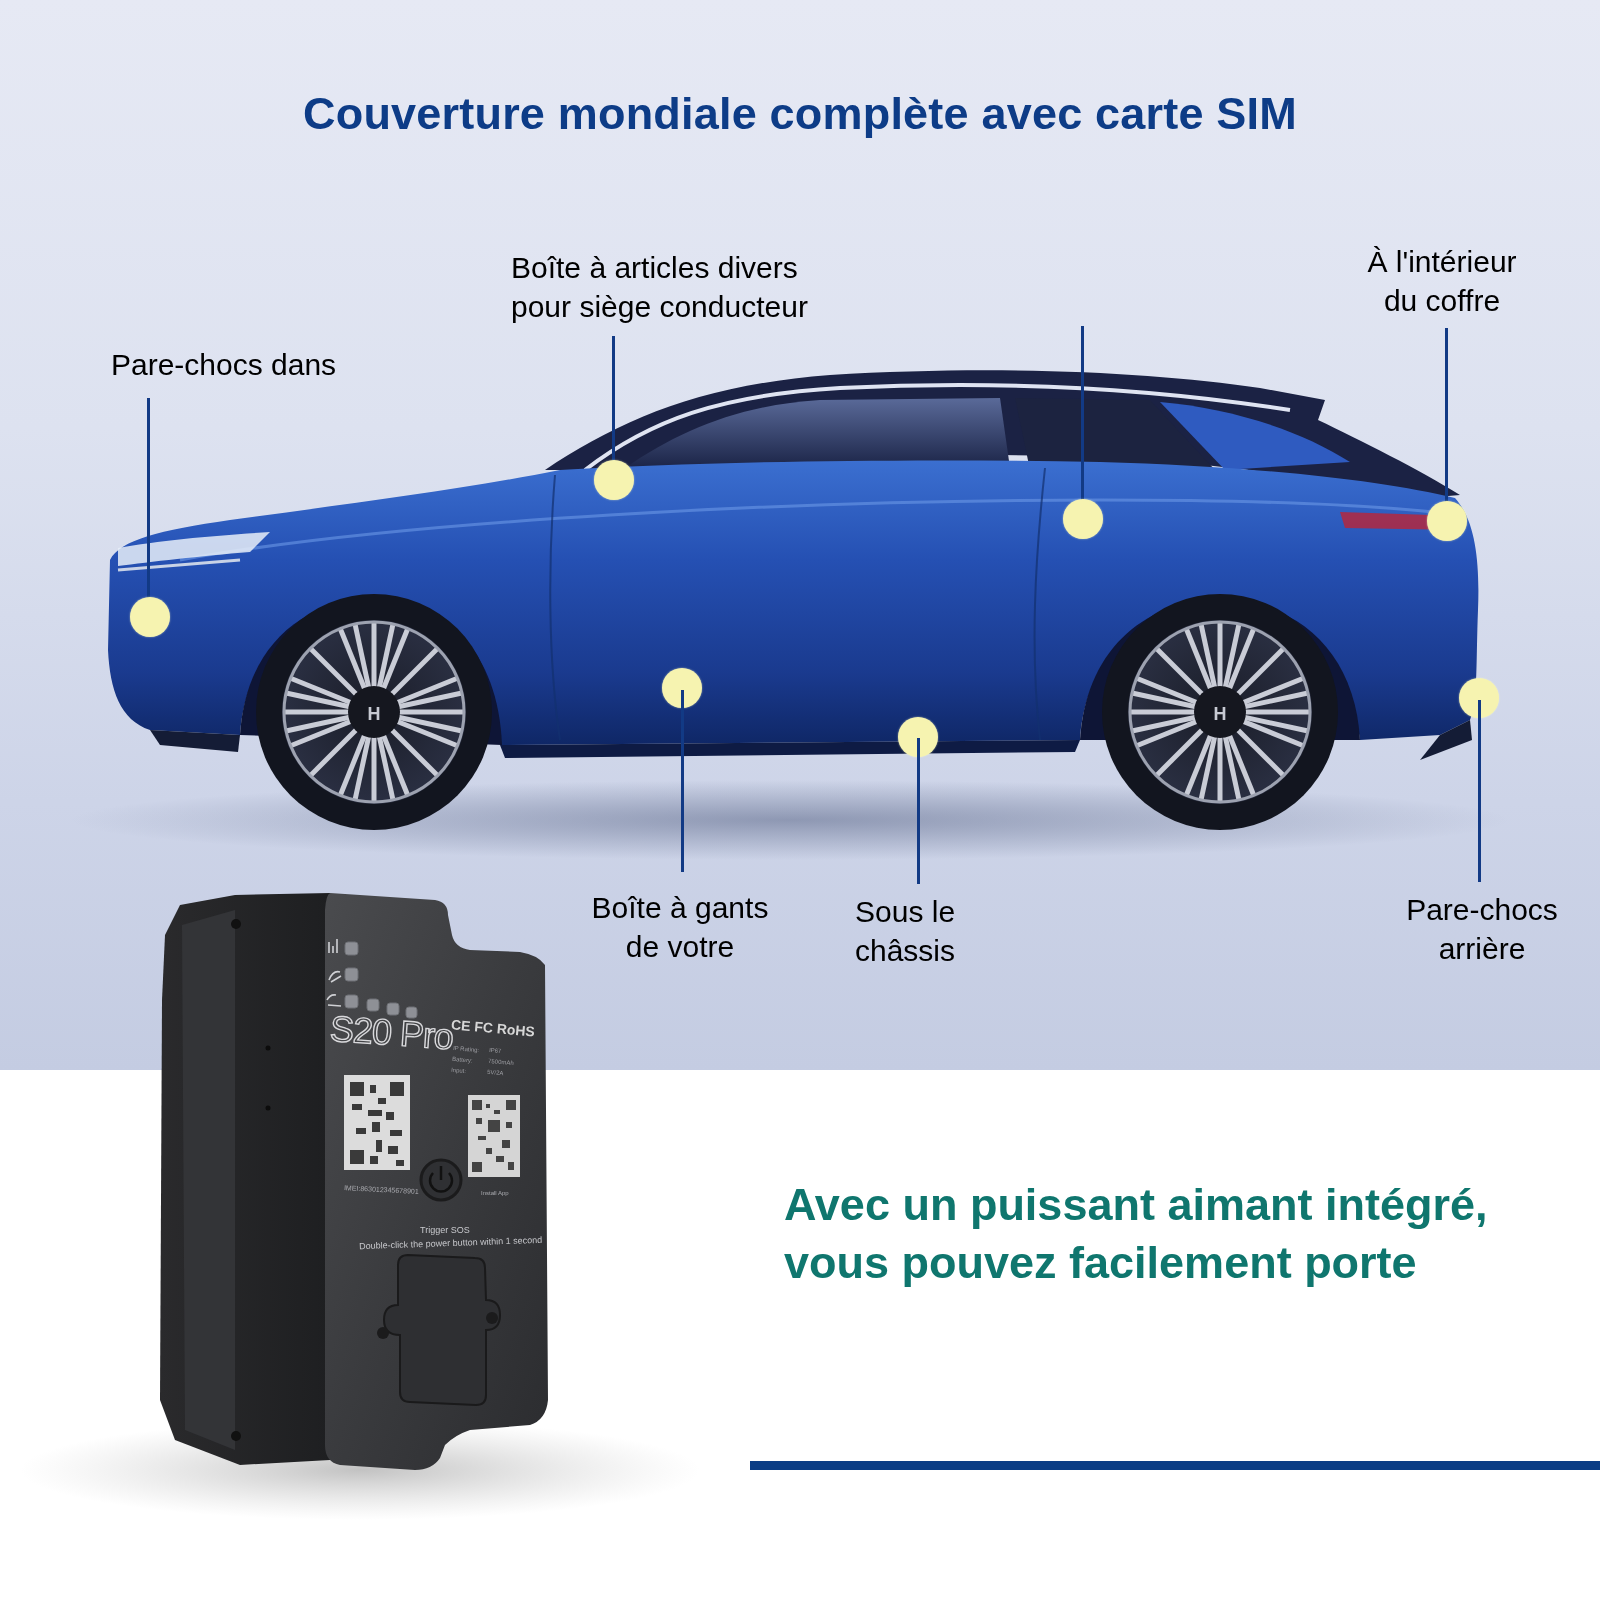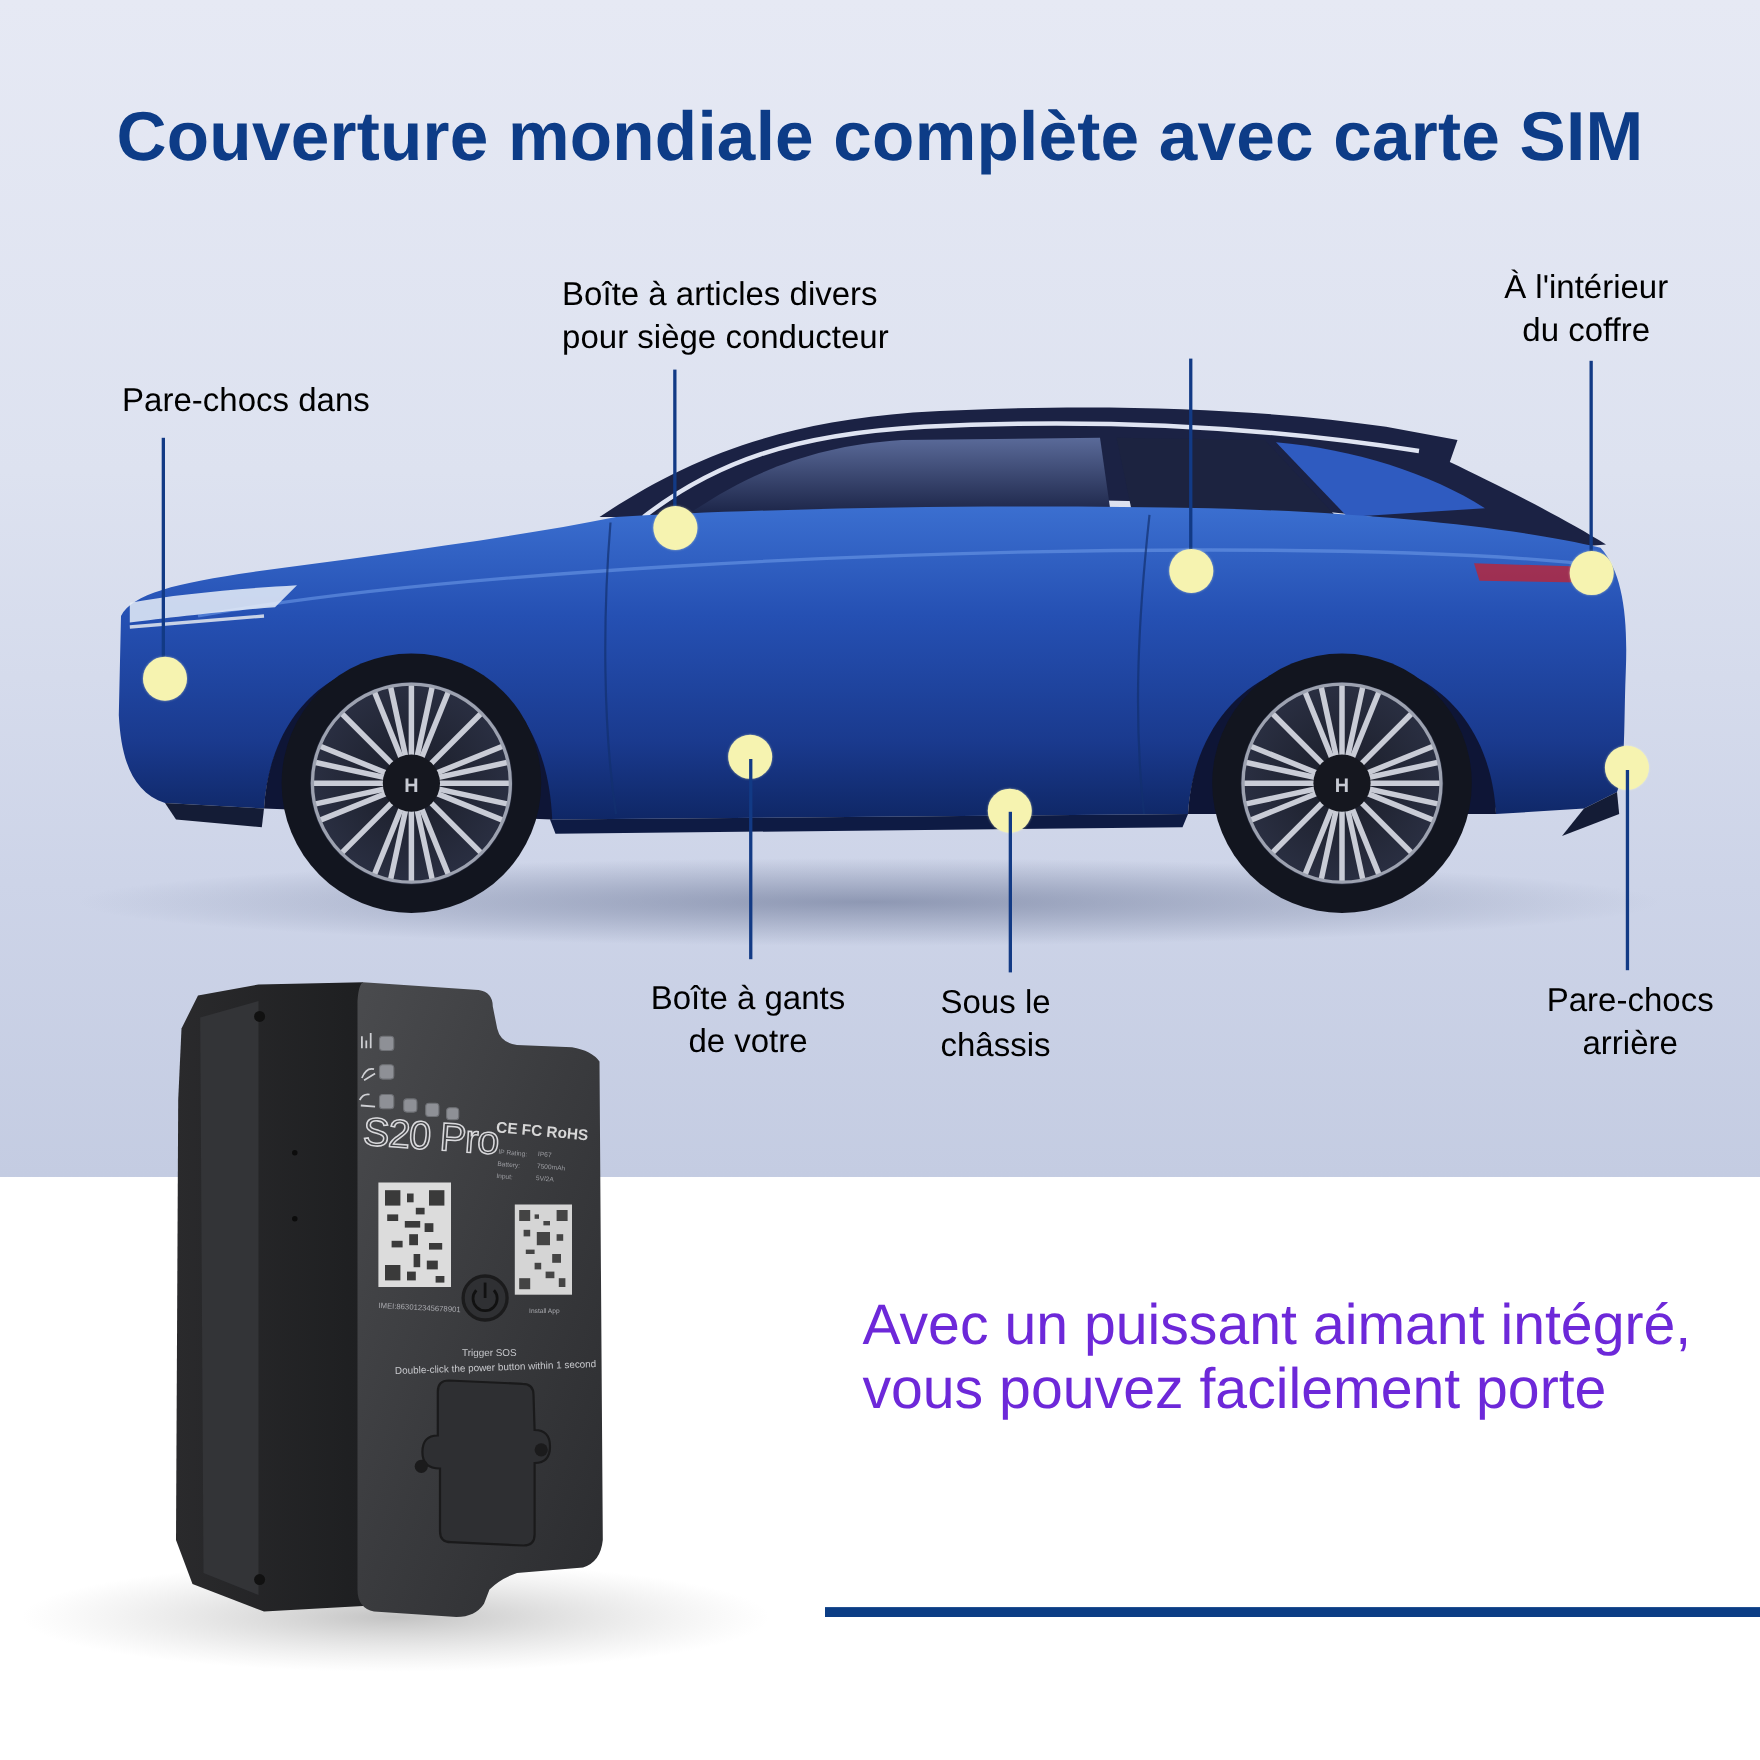--- a/index.html
+++ b/index.html
@@ -9,21 +9,21 @@
   .stage { position: absolute; left: 0; top: 0; width: 1600px; height: 1600px; }
 
   .bg-top {
     position: absolute; left: 0; top: 0; width: 1600px; height: 1070px;
     background: linear-gradient(180deg, #e6e9f4 0%, #dde2f0 40%, #cdd4e8 75%, #c4cce2 100%);
   }
   .bg-bottom { position: absolute; left: 0; top: 1070px; width: 1600px; height: 530px; background: #ffffff; }
 
   .title {
     position: absolute; left: 0; top: 88px; width: 1600px; text-align: center;
-    font-size: 63px; font-weight: bold; color: #0d3c87; letter-spacing: 0.2px;
+    font-size: 45px; font-weight: bold; color: #0d3c87; letter-spacing: 0.2px;
   }
 
   .label {
     position: absolute; color: #000000; font-size: 30px; line-height: 39px; white-space: nowrap;
   }
   .label.center { text-align: center; }
 
   .leader { position: absolute; width: 3px; background: #123a85; }
   .dot {
     position: absolute; width: 40px; height: 40px; border-radius: 50%;
@@ -35,21 +35,21 @@
   .car svg { position: absolute; left: 0; top: 0; }
 
   
   .device { position: absolute; left: 0; top: 0; width: 760px; height: 1600px; }
   .device svg { position: absolute; left: 0; top: 0; }
 
   .device-text { position: absolute; color: #d7d7d7; font-family: "Liberation Sans", sans-serif; white-space: nowrap; }
 
   .caption {
     position: absolute; left: 784px; top: 1176px; width: 790px;
-    font-size: 52px; font-weight: normal; line-height: 58px; color: #6d28d9;
+    font-size: 45px; font-weight: bold; line-height: 58px; color: #0f766e;
   }
   .caption .line { display: block; white-space: nowrap; }
 
   .rule { position: absolute; left: 750px; top: 1461px; width: 850px; height: 9px; background: #0b3d85; }
 </style>
 </head>
 <body>
 
 <div class="stage">
 

